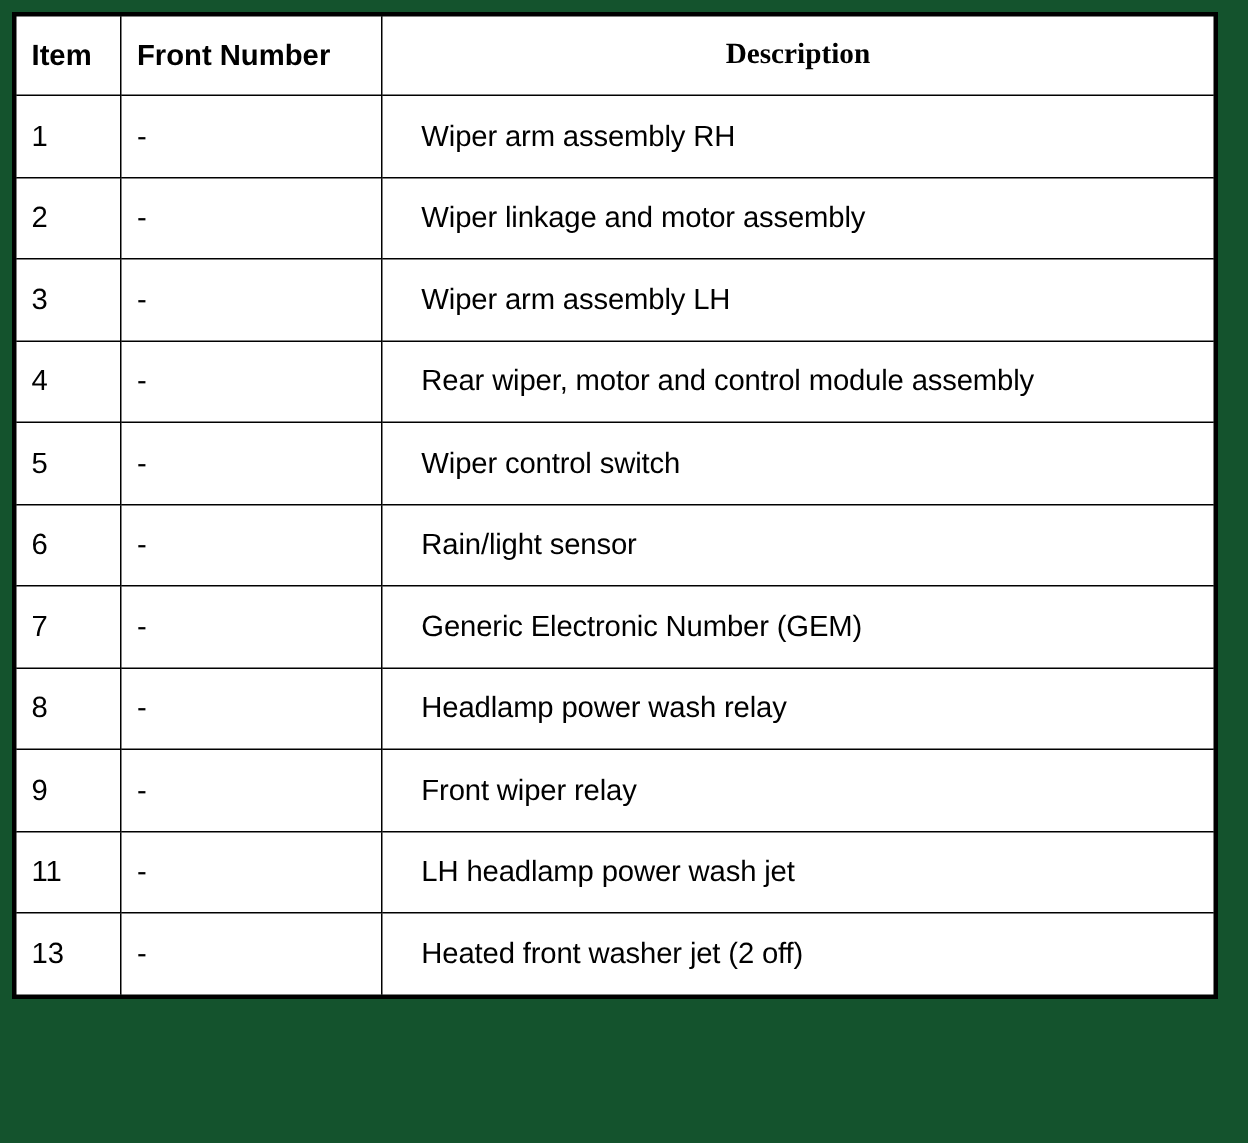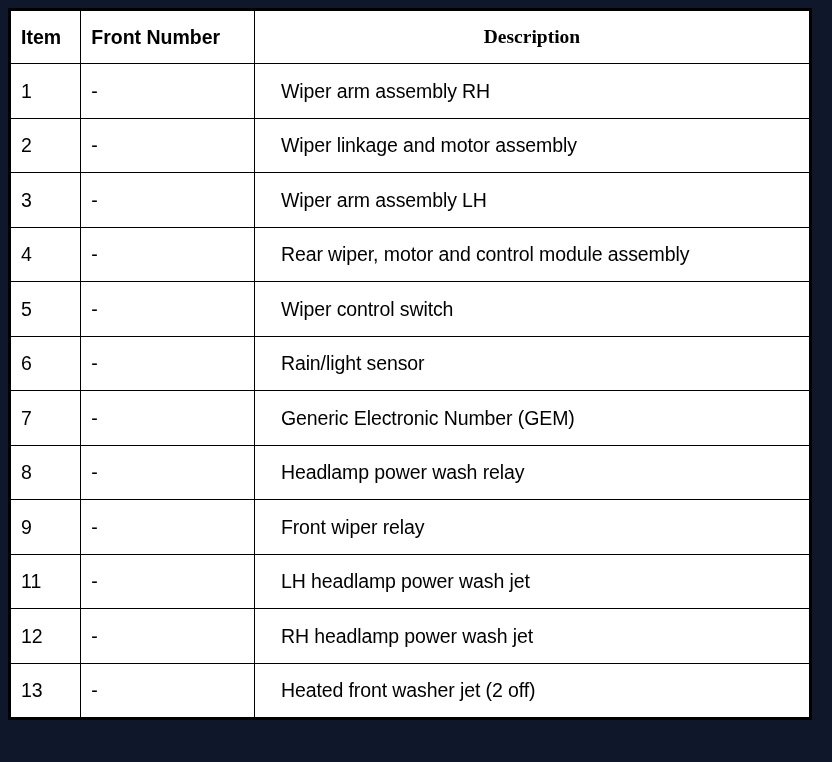--- a/index.html
+++ b/index.html
@@ -12,21 +12,21 @@
     height: 762px;
     font-family: "Liberation Sans", sans-serif;
     color: #000000;
     overflow: hidden;
   }
 
   .sheet {
     position: relative;
     width: 832px;
     height: 762px;
-    background: #0f172a;
+    background: #14532d;
   }
 
   .parts-table {
     position: absolute;
     left: 8px;
     top: 8px;
     width: 804px;
     border-collapse: collapse;
     table-layout: fixed;
     background: #ffffff;
@@ -143,25 +143,20 @@
         <td class="cell-item">9</td>
         <td class="cell-part">-</td>
         <td class="cell-desc">Front wiper relay</td>
       </tr>
       <tr>
         <td class="cell-item">11</td>
         <td class="cell-part">-</td>
         <td class="cell-desc">LH headlamp power wash jet</td>
       </tr>
       <tr>
-        <td class="cell-item">12</td>
-        <td class="cell-part">-</td>
-        <td class="cell-desc">RH headlamp power wash jet</td>
-      </tr>
-      <tr>
         <td class="cell-item">13</td>
         <td class="cell-part">-</td>
         <td class="cell-desc">Heated front washer jet (2 off)</td>
       </tr>
     </tbody>
   </table>
 
 </div>
 
 </body></html>

